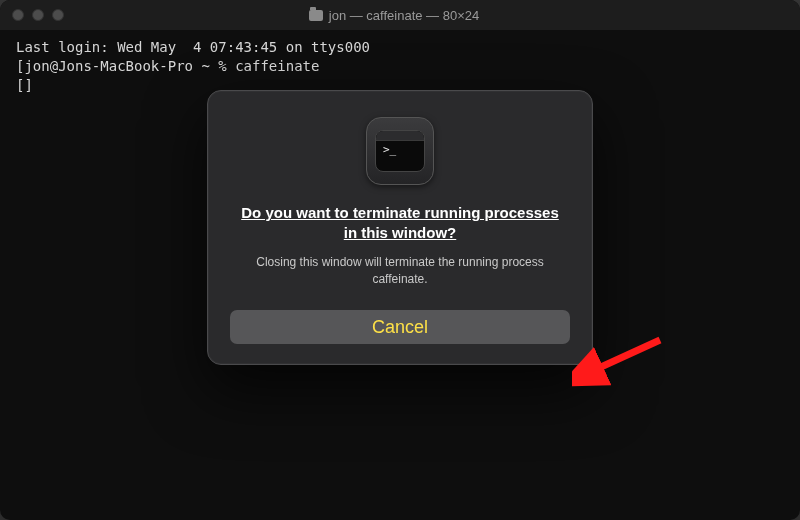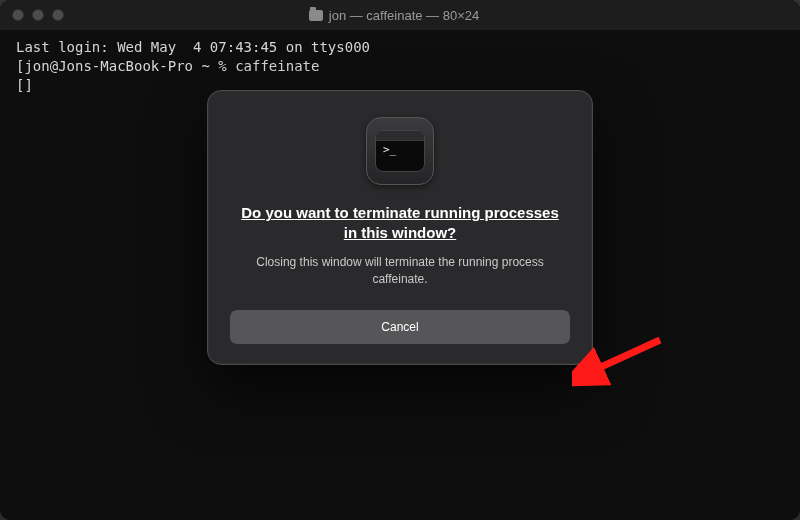--- a/index.html
+++ b/index.html
@@ -15,21 +15,21 @@
   .overlay{position:absolute;left:0;top:0;right:0;bottom:0;display:flex;align-items:flex-start;justify-content:center;}
   .dialog{margin-top:90px;width:340px;background:#2a2a2c;border:1px solid #4a4a4c;border-radius:14px;box-shadow:0 25px 60px rgba(0,0,0,.7),0 0 0 1px rgba(255,255,255,.03) inset;padding:26px 22px 20px 22px;text-align:center;}
   .app-icon-wrap{display:flex;justify-content:center;margin-bottom:18px;}
   .app-icon{width:66px;height:66px;border-radius:15px;background:linear-gradient(180deg,#3b3b3d,#242426);border:1px solid #555;display:flex;align-items:center;justify-content:center;box-shadow:0 2px 6px rgba(0,0,0,.5);}
   .app-icon-inner{width:48px;height:40px;border-radius:8px;background:#0a0a0a;border:1px solid #444;position:relative;}
   .app-icon-inner::before{content:"";position:absolute;left:0;right:0;top:0;height:9px;background:#2c2c2e;border-radius:7px 7px 0 0;border-bottom:1px solid #3a3a3a;}
   .app-prompt{position:absolute;left:7px;top:13px;font-family:Menlo,monospace;font-size:11px;color:#eee;line-height:1;}
   .dlg-title{font-size:15px;font-weight:700;color:#fff;margin:0 6px 10px 6px;line-height:1.35;text-decoration:underline;}
   .dlg-msg{font-size:12px;color:#c9c9c9;margin:0 14px 22px 14px;line-height:1.45;}
   .btn-row{display:flex;gap:12px;}
-  .btn{flex:1;height:34px;border:none;border-radius:7px;font-size:12px;color:#ffffff;cursor:pointer;background:#565658;}
+  .btn{flex:1;height:34px;border:none;border-radius:7px;font-size:18px;color:#fde047;cursor:pointer;background:#565658;}
   .btn.primary{background:#6d6d6f;}
   .arrow{position:absolute;left:572px;top:330px;pointer-events:none;}
 </style>
 </head>
 <body>
 
 <div class="window">
 
   <div class="titlebar">
     <div class="traffic">

